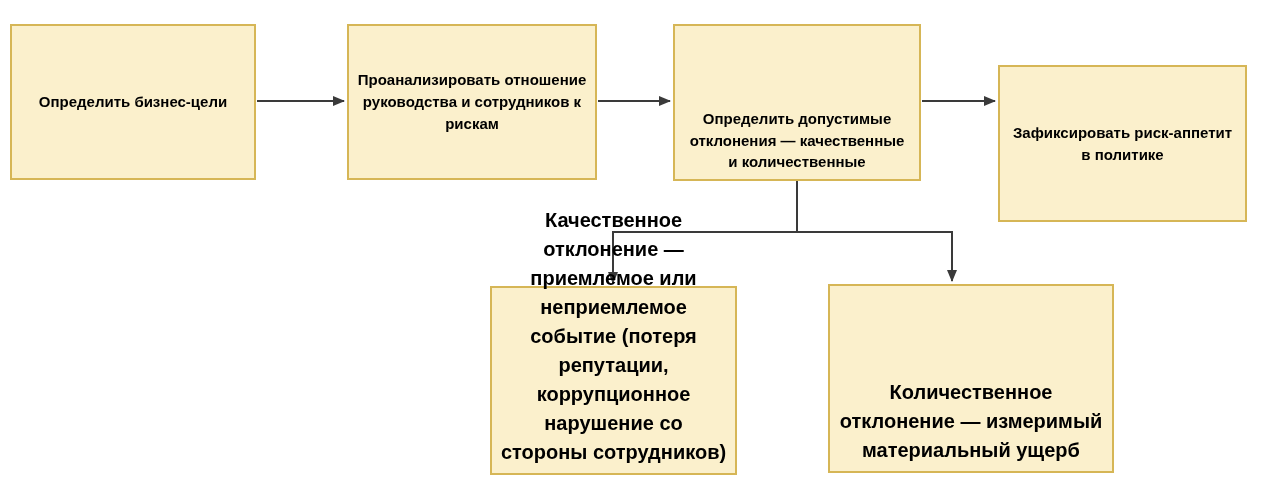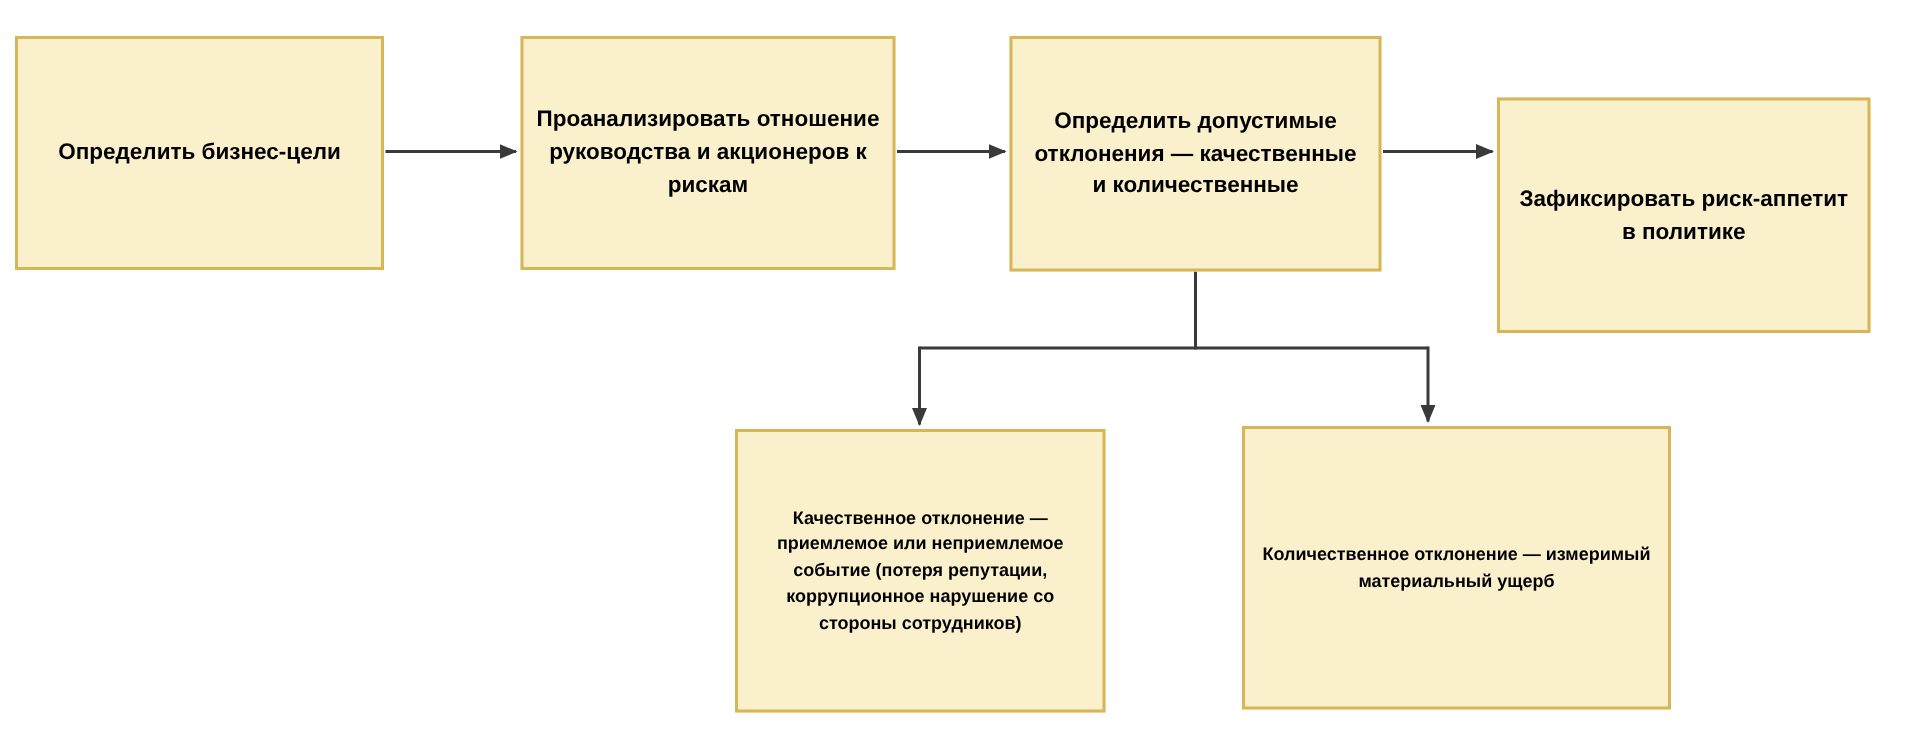--- a/index.html
+++ b/index.html
@@ -41,21 +41,21 @@
     border: 2px solid var(--node-border);
     display: flex;
     align-items: center;
     justify-content: center;
     text-align: center;
     color: var(--text-color);
     font-weight: bold;
     padding: 6px 8px;
   }
   .node-top { font-size: 15px; line-height: 1.45; }
-  .node-bottom { font-size: 12px; line-height: 1.45; }
+  .node-bottom { font-size: 20px; line-height: 1.45; align-items: flex-end; }
 </style>
 </head>
 <body>
 
 <div class="canvas">
 
   <svg class="connectors" viewBox="0 0 1280 489" aria-hidden="true">
     <defs>
       <marker id="arrow" markerUnits="userSpaceOnUse" markerWidth="13" markerHeight="12" refX="11" refY="5" orient="auto">
         <path d="M0,0 L12,5 L0,10 Z"></path>
@@ -70,24 +70,24 @@
     <line x1="613" y1="232" x2="952" y2="232"></line>
     <line x1="613" y1="231" x2="613" y2="283" marker-end="url(#arrow)"></line>
     <line x1="952" y1="231" x2="952" y2="281" marker-end="url(#arrow)"></line>
   </svg>
 
   <div class="node node-top" style="left:10px; top:24px; width:246px; height:156px;">
     <span>Определить бизнес-цели</span>
   </div>
 
   <div class="node node-top" style="left:347px; top:24px; width:250px; height:156px;">
-    <span>Проанализировать отношение руководства и акционеров к рискам</span>
+    <span>Проанализировать отношение руководства и сотрудников к рискам</span>
   </div>
 
-  <div class="node node-top" style="left:673px; top:24px; width:248px; height:157px;">
+  <div class="node node-top" style="left:673px; top:24px; width:248px; height:157px;align-items:flex-end;">
     <span>Определить допустимые отклонения — качественные и количественные</span>
   </div>
 
   <div class="node node-top" style="left:998px; top:23px; width:249px; height:157px;margin-top:42px;">
     <span>Зафиксировать риск-аппетит в политике</span>
   </div>
 
   <div class="node node-bottom" style="left:490px; top:286px; width:247px; height:189px;">
     <span>Качественное отклонение — приемлемое или неприемлемое событие (потеря репутации, коррупционное нарушение со стороны сотрудников)</span>
   </div>

